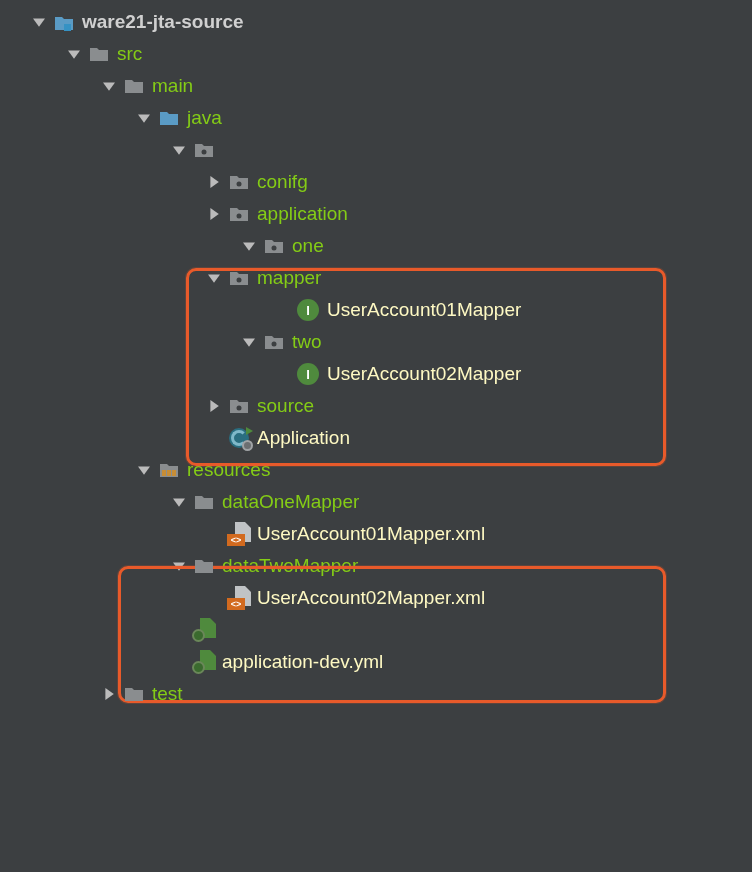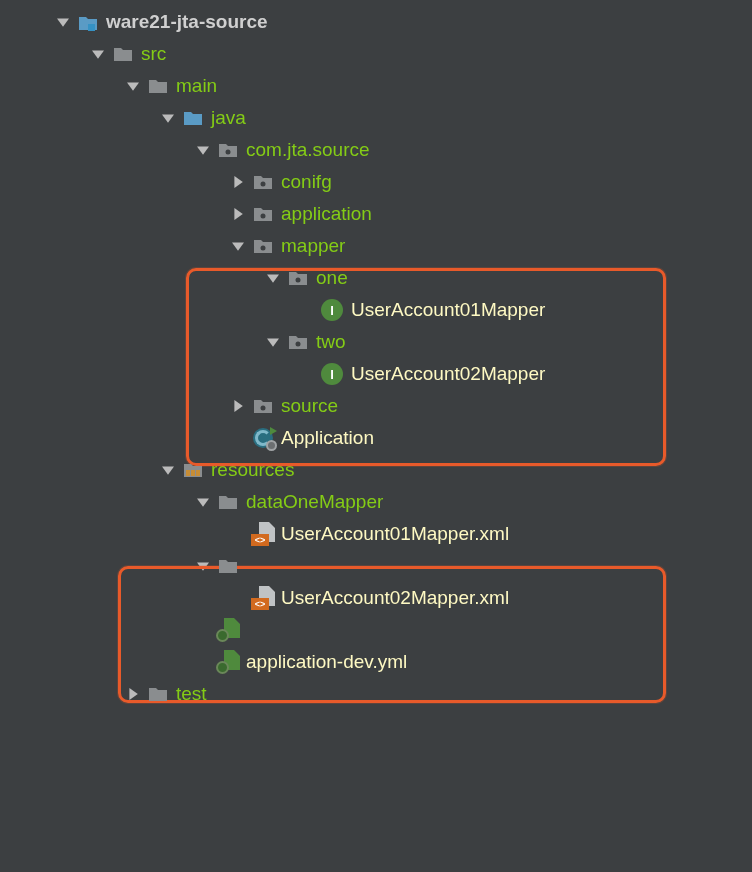--- a/index.html
+++ b/index.html
@@ -10,21 +10,21 @@
     color: #bbbbbb;
     width: 752px;
     height: 872px;
     overflow: hidden;
     padding-top: 6px;
   }
   .row {
     display: flex;
     align-items: center;
     height: 32px;
-    padding-left: 24px;
+    padding-left: 0;
     white-space: nowrap;
   }
   .indent { display: inline-block; }
   .i0 { width: 30px; }
   .i1 { width: 65px; }
   .i2 { width: 100px; }
   .i3 { width: 135px; }
   .i4 { width: 170px; }
   .i5 { width: 205px; }
   .i6 { width: 240px; }
@@ -168,21 +168,20 @@
         <svg width="12" height="12" viewBox="0 0 10 10">
           <path d="M0 2 L10 2 L5 9 Z" fill="#bbbbbb"></path>
         </svg>
       </span>
     <span class="icon folder-grey-dot">
         <svg width="20" height="16" viewBox="0 0 20 16">
           <path class="body" d="M1 2 L8 2 L10 4 L19 4 L19 15 L1 15 Z"></path>
           <circle class="dot" cx="10" cy="10" r="2.5"></circle>
         </svg>
       </span>
-    <span class="label">com.jta.source</span>
   </div>
 
   <div class="row">
     <span class="indent i5"></span>
     <span class="arrow">
         <svg width="12" height="12" viewBox="0 0 10 10">
           <path d="M2 0 L9 5 L2 10 Z" fill="#bbbbbb"></path>
         </svg>
       </span>
     <span class="icon folder-grey-dot">
@@ -204,49 +203,49 @@
     <span class="icon folder-grey-dot">
         <svg width="20" height="16" viewBox="0 0 20 16">
           <path class="body" d="M1 2 L8 2 L10 4 L19 4 L19 15 L1 15 Z"></path>
           <circle class="dot" cx="10" cy="10" r="2.5"></circle>
         </svg>
       </span>
     <span class="label">application</span>
   </div>
 
   <div class="row">
+    <span class="indent i6"></span>
+    <span class="arrow">
+        <svg width="12" height="12" viewBox="0 0 10 10">
+          <path d="M0 2 L10 2 L5 9 Z" fill="#bbbbbb"></path>
+        </svg>
+      </span>
+    <span class="icon folder-grey-dot">
+        <svg width="20" height="16" viewBox="0 0 20 16">
+          <path class="body" d="M1 2 L8 2 L10 4 L19 4 L19 15 L1 15 Z"></path>
+          <circle class="dot" cx="10" cy="10" r="2.5"></circle>
+        </svg>
+      </span>
+    <span class="label">one</span>
+  </div>
+
+  <div class="row">
     <span class="indent i5"></span>
     <span class="arrow">
         <svg width="12" height="12" viewBox="0 0 10 10">
           <path d="M0 2 L10 2 L5 9 Z" fill="#bbbbbb"></path>
         </svg>
       </span>
     <span class="icon folder-grey-dot">
         <svg width="20" height="16" viewBox="0 0 20 16">
           <path class="body" d="M1 2 L8 2 L10 4 L19 4 L19 15 L1 15 Z"></path>
           <circle class="dot" cx="10" cy="10" r="2.5"></circle>
         </svg>
       </span>
     <span class="label">mapper</span>
-  </div>
-
-  <div class="row">
-    <span class="indent i6"></span>
-    <span class="arrow">
-        <svg width="12" height="12" viewBox="0 0 10 10">
-          <path d="M0 2 L10 2 L5 9 Z" fill="#bbbbbb"></path>
-        </svg>
-      </span>
-    <span class="icon folder-grey-dot">
-        <svg width="20" height="16" viewBox="0 0 20 16">
-          <path class="body" d="M1 2 L8 2 L10 4 L19 4 L19 15 L1 15 Z"></path>
-          <circle class="dot" cx="10" cy="10" r="2.5"></circle>
-        </svg>
-      </span>
-    <span class="label">one</span>
   </div>
 
   <div class="row">
     <span class="indent i7"></span>
     <span class="no-arrow"></span>
     <span class="interface-icon">I</span>
     <span class="label label-green">UserAccount01Mapper</span>
   </div>
 
   <div class="row">
@@ -347,20 +346,21 @@
     <span class="arrow">
         <svg width="12" height="12" viewBox="0 0 10 10">
           <path d="M0 2 L10 2 L5 9 Z" fill="#bbbbbb"></path>
         </svg>
       </span>
     <span class="icon folder-grey">
         <svg width="20" height="16" viewBox="0 0 20 16">
           <path d="M1 2 L8 2 L10 4 L19 4 L19 15 L1 15 Z"></path>
         </svg>
       </span>
+    <span class="label">dataTwoMapper</span>
   </div>
 
   <div class="row">
     <span class="indent i5"></span>
     <span class="no-arrow"></span>
     <span class="xml-icon">
         <span class="sheet"></span>
         <span class="tag">&lt;&gt;</span>
       </span>
     <span class="label label-green">UserAccount02Mapper.xml</span>

